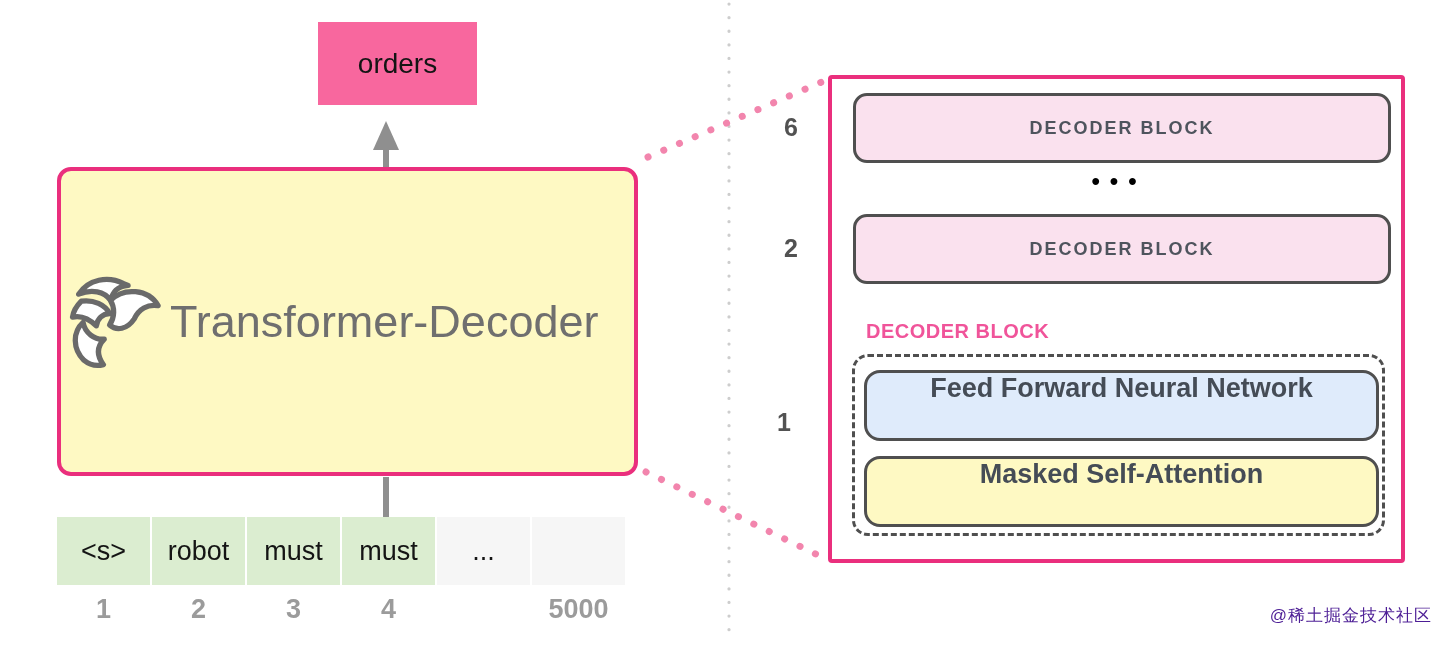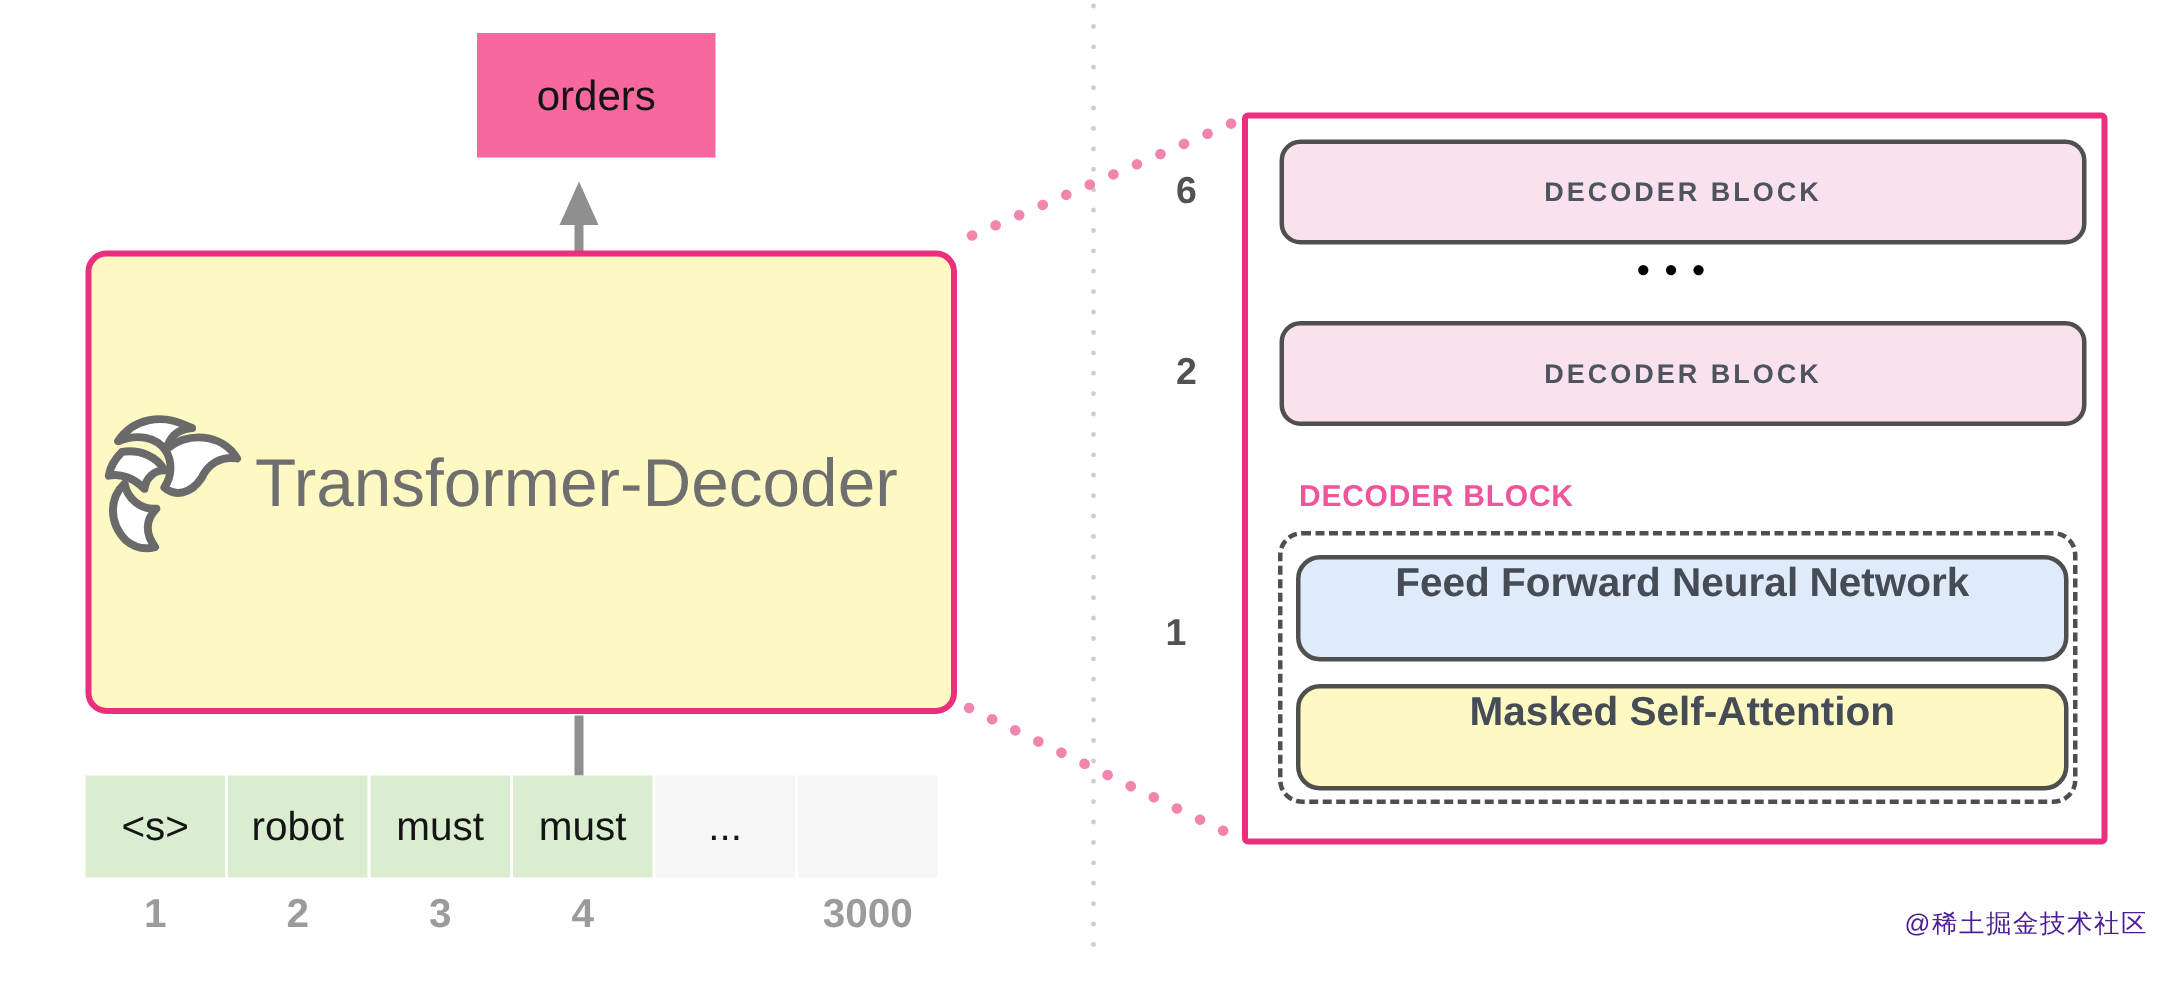--- a/index.html
+++ b/index.html
@@ -140,21 +140,21 @@
       </div>
     <div class="token gray">
         <span></span>
       </div>
   </div>
 
   <div class="abs pos-label" style="left:57px;">1</div>
   <div class="abs pos-label" style="left:152px;">2</div>
   <div class="abs pos-label" style="left:247px;">3</div>
   <div class="abs pos-label" style="left:342px;">4</div>
-  <div class="abs pos-label" style="left:532px;">3000</div>
+  <div class="abs pos-label" style="left:532px;">5000</div>
 
   <div class="abs layer-num num-6">6</div>
   <div class="abs layer-num num-2">2</div>
   <div class="abs layer-num num-1">1</div>
 
   <div class="abs right-container">
     <div class="decoder-block block-top">
       <span>DECODER BLOCK</span>
     </div>
     <div class="stack-ellipsis">•••</div>

